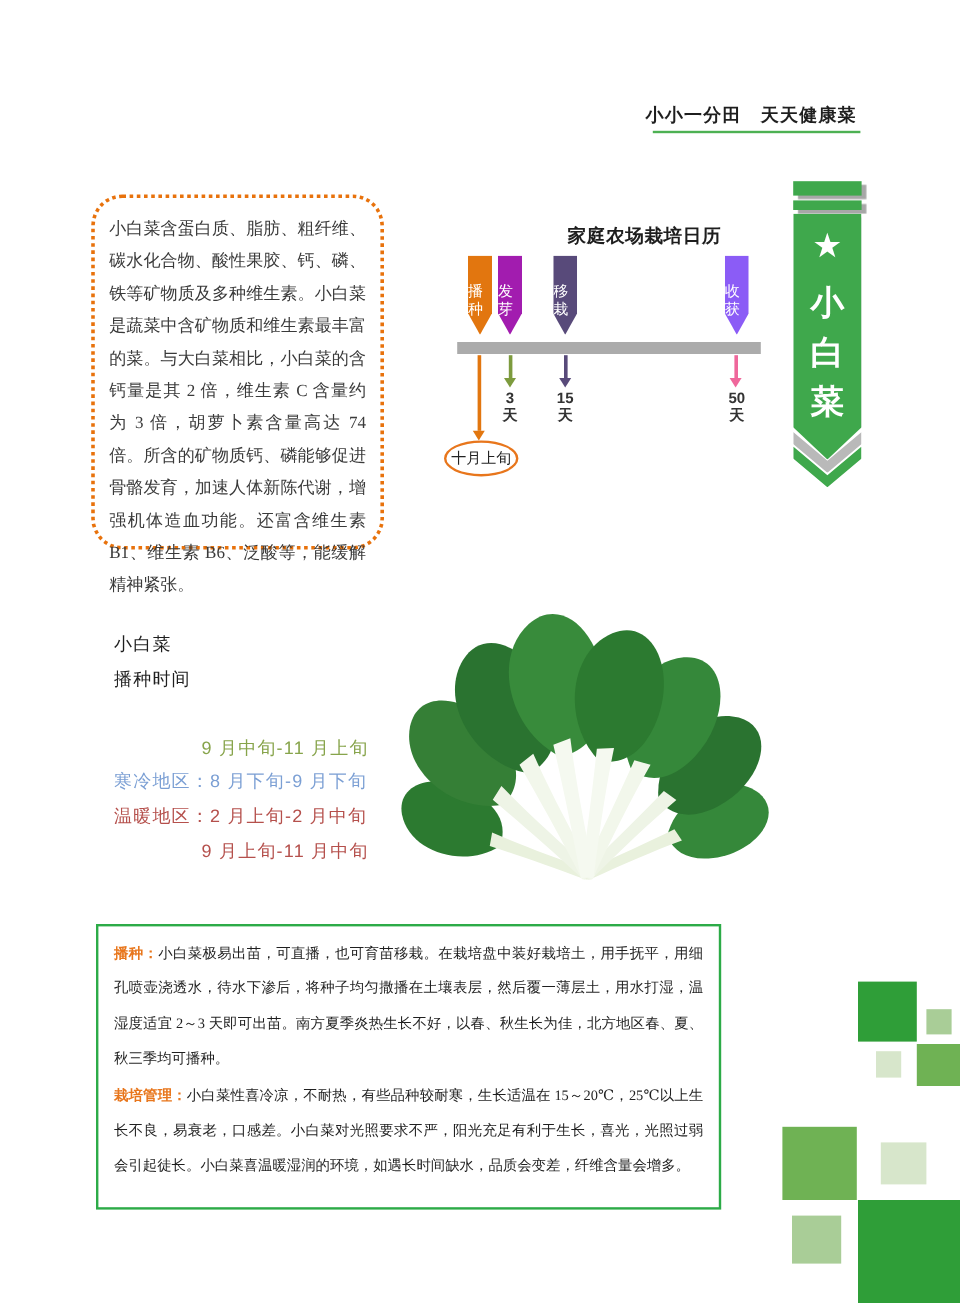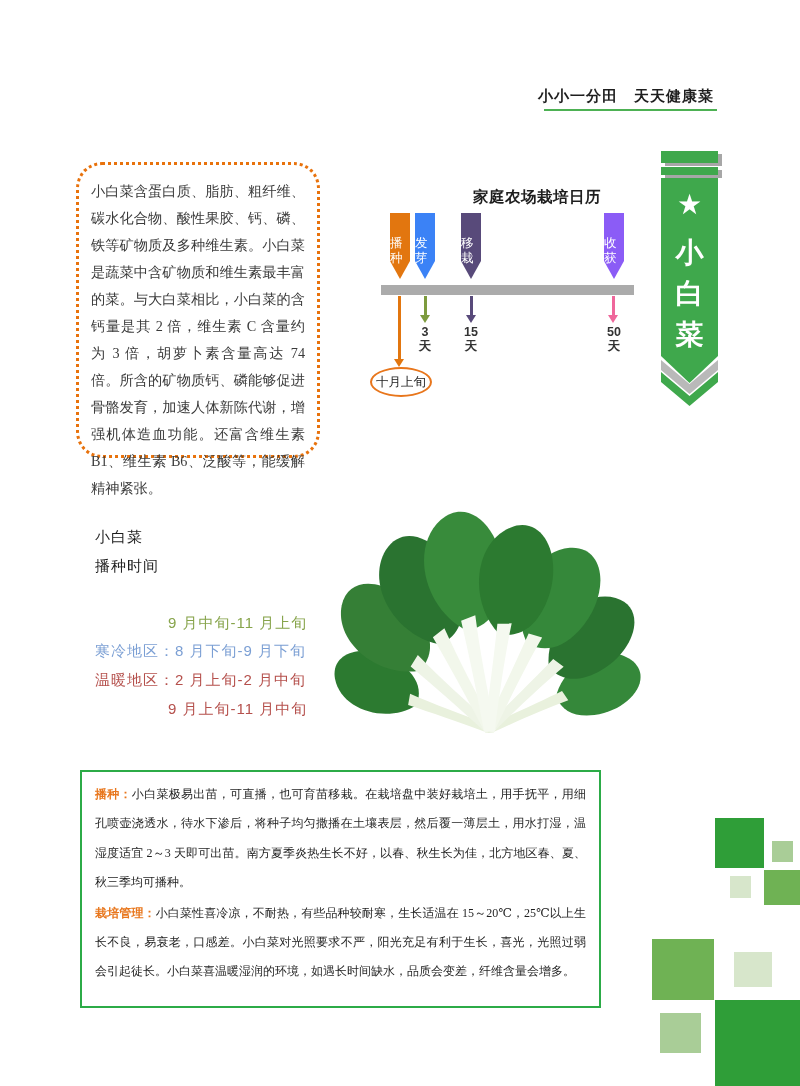--- a/index.html
+++ b/index.html
@@ -19,21 +19,21 @@
     font-size:14.2px;line-height:27px;text-align:justify;color:#3a3a3a;
   }
   
   .cal-title{position:absolute;left:433px;top:187px;font-size:15.5px;font-weight:bold;color:#1e1e1e;letter-spacing:0.5px;margin-left:40px;}
   .pennant{
     position:absolute;top:213px;width:20px;height:66px;box-sizing:border-box;
     clip-path:polygon(0 0,100% 0,100% 48px,50% 66px,0 48px);
     color:#fff;font-size:12.5px;line-height:15px;text-align:left;padding-top:23px;word-break:break-all;
   }
   .pennant-sow{left:390px;background:#e2760f;}
-  .pennant-germ{left:415px;background:#3b82f6;}
+  .pennant-germ{left:415px;background:#a21caf;}
   .pennant-trans{left:461px;background:#584a7a;}
   .pennant-harv{left:604px;background:#8b5cf6;}
   .tl-bar{position:absolute;left:381px;top:285px;width:253px;height:10px;background:#ababab;}
   .arrow{position:absolute;top:296px;width:10px;}
   .arrow .shaft{width:3px;margin:0 auto;background:currentColor;}
   .arrow .head{width:0;height:0;border-left:5px solid transparent;border-right:5px solid transparent;border-top:8px solid currentColor;}
   .arrow-sow{left:394px;color:#e2760f;}   .arrow-sow .shaft{height:63px;}
   .arrow-germ{left:420px;color:#7d9b3e;}  .arrow-germ .shaft{height:19px;}
   .arrow-trans{left:466px;color:#584a7a;} .arrow-trans .shaft{height:19px;}
   .arrow-harv{left:608px;color:#ef679b;}  .arrow-harv .shaft{height:19px;}

